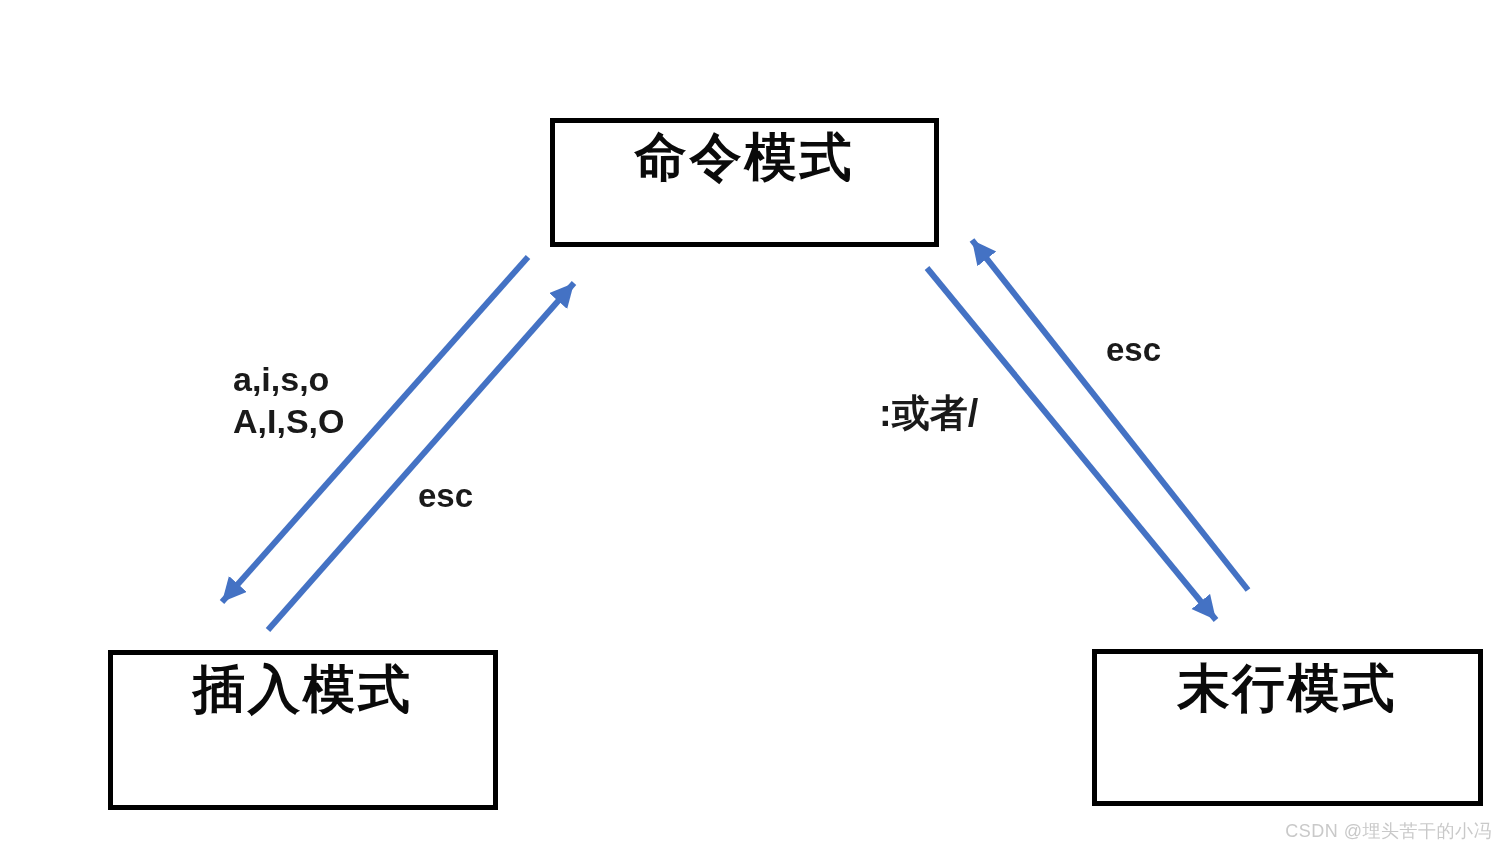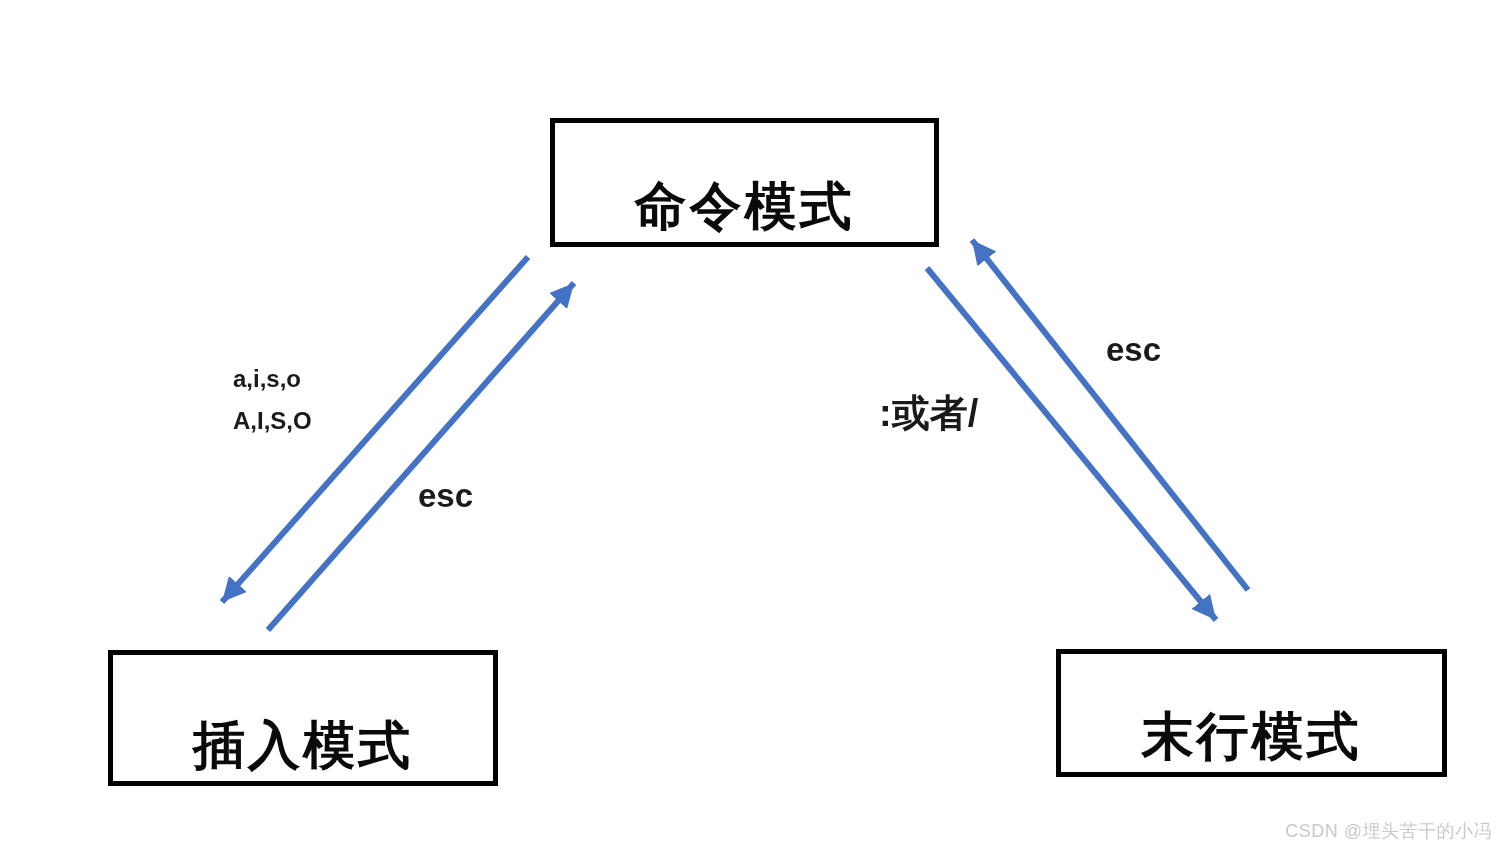--- a/index.html
+++ b/index.html
@@ -21,42 +21,42 @@
     top: 0;
     width: 1498px;
     height: 856px;
   }
   .mode-box {
     position: absolute;
     box-sizing: border-box;
     border: 5px solid #000000;
     background: #ffffff;
     display: flex;
-    align-items: flex-end;
+    align-items: flex-start;
     justify-content: center;
   }
   .mode-box span {
     font-size: 52px;
     font-weight: bold;
     color: #0a0a0a;
     letter-spacing: 3px;
     white-space: nowrap;
   }
   .box-command { left: 550px; top: 118px; width: 389px; height: 129px; }
-  .box-insert  { left: 108px; top: 650px; width: 390px; height: 136px; }
-  .box-lastline{ left: 1056px; top: 649px; width: 391px; height: 128px; }
+  .box-insert  { left: 108px; top: 650px; width: 390px; height: 160px; }
+  .box-lastline{ left: 1092px; top: 649px; width: 391px; height: 157px; }
 
   .edge-label {
     position: absolute;
     font-weight: bold;
     color: #1a1a1a;
     white-space: nowrap;
     line-height: 1.0;
   }
-  .label-keys     { left: 233px; top: 358px; font-size: 24px; line-height: 42px; }
+  .label-keys     { left: 233px; top: 358px; font-size: 34px; line-height: 42px; }
   .label-esc-left { left: 418px; top: 479px; font-size: 33px; }
   .label-esc-right{ left: 1106px; top: 333px; font-size: 33px; }
   .label-colon    { left: 879px; top: 394px; font-size: 38px; }
 
   .watermark {
     position: absolute;
     right: 6px;
     bottom: 13px;
     font-size: 18px;
     color: #c9c9c9;

